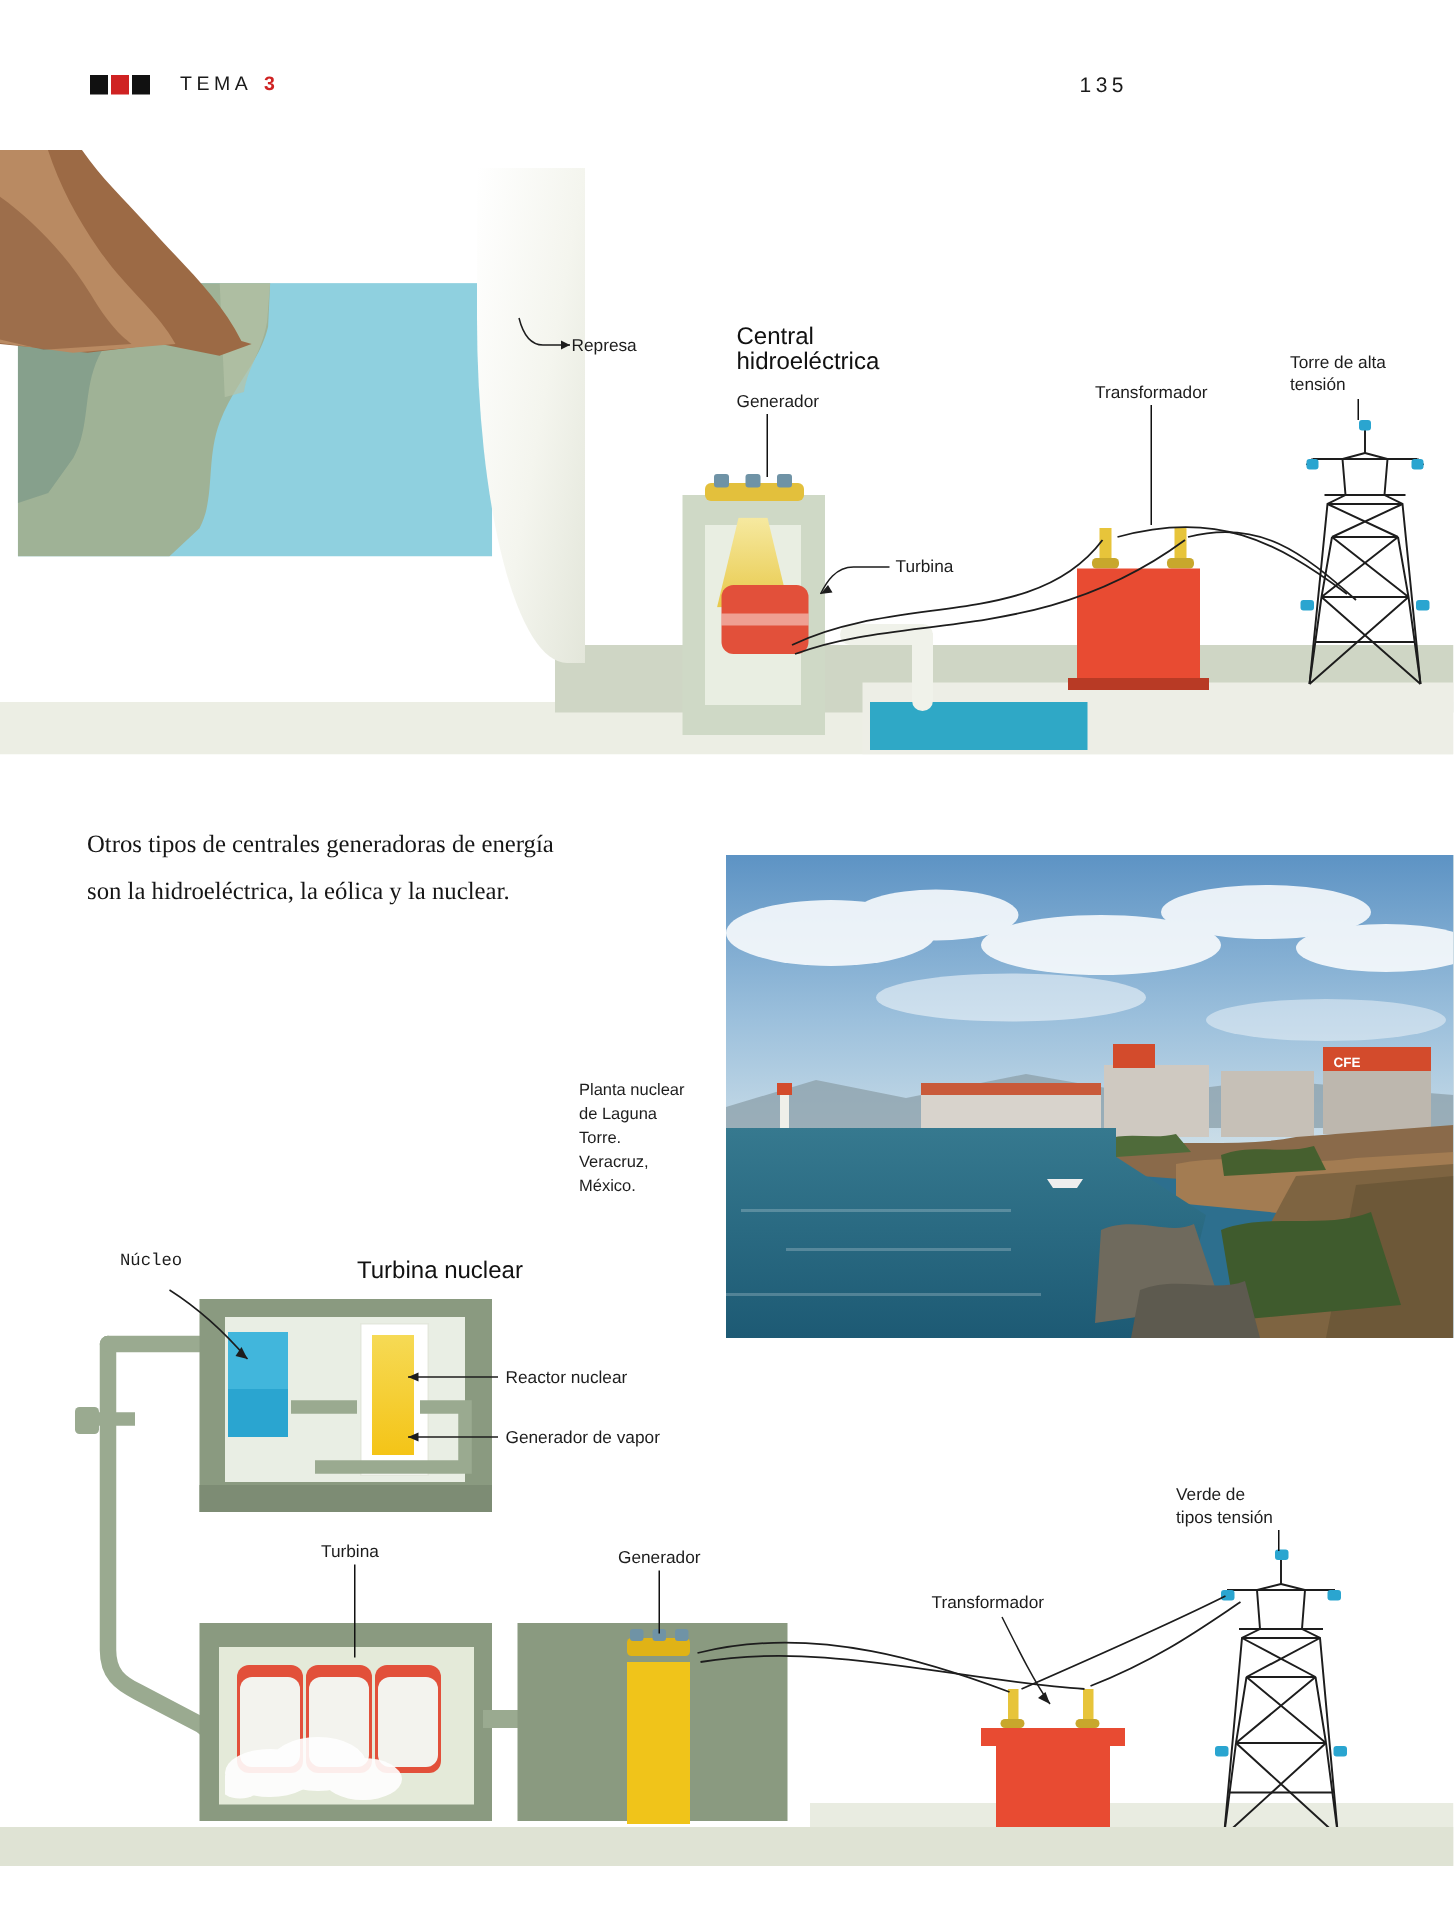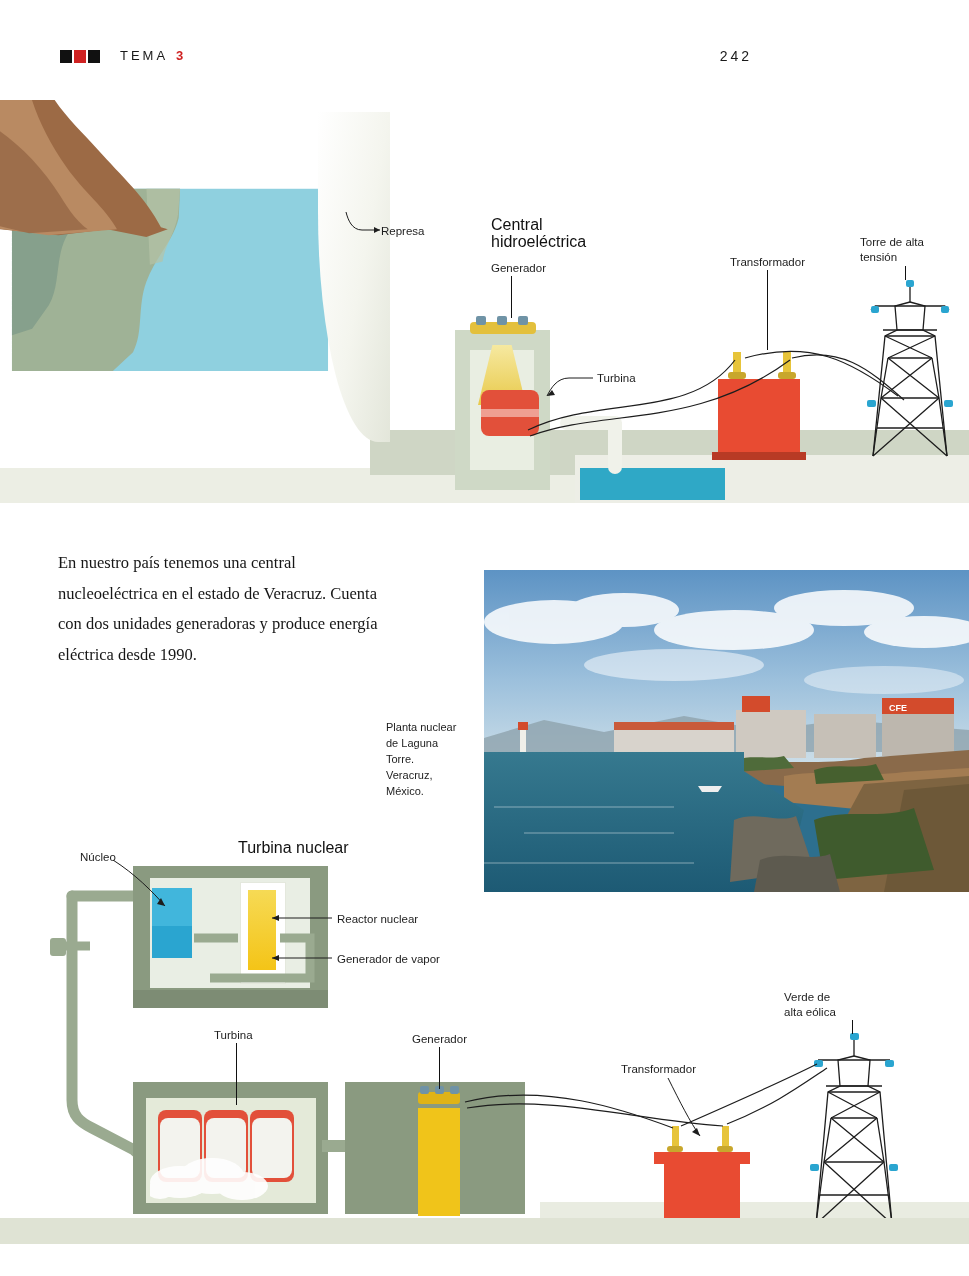--- a/index.html
+++ b/index.html
@@ -119,21 +119,21 @@
 <div class="page">
 
   <div class="header">
     <div class="hdr-marks">
       <span class="m1"></span>
         <span class="m2"></span>
         <span class="m3"></span>
     </div>
     <div class="hdr-tema">TEMA</div>
     <div class="hdr-num">3</div>
-    <div class="hdr-page">242</div>
+    <div class="hdr-page">135</div>
   </div>
 
   <div class="illu-top">
 
     <div class="sky-top"></div>
 
     <svg class="lake-shape" width="470" height="403" viewBox="0 0 470 403" style="left:0;top:0;">
       <rect x="0" y="132" width="470" height="271" fill="#8fd0df"></rect>
       <path d="M0 132 L250 132 L248 175 C240 210 215 230 200 270 C186 308 196 345 180 375 L150 403 L0 403 Z" fill="#9fb296"></path>
       <path d="M0 132 L120 132 C115 160 95 175 80 205 C64 238 72 275 55 305 L30 340 L0 350 Z" fill="#7e9a88" opacity=".75"></path>
@@ -228,21 +228,21 @@
 
     <div class="lbl" style="left:730px;top:155px;">Transformador</div>
     <div class="leader" style="left:767px;top:170px;width:1px;height:80px;"></div>
 
     <div class="lbl" style="left:860px;top:135px;">Torre de alta</div>
     <div class="lbl" style="left:860px;top:150px;">tensión</div>
     <div class="leader" style="left:905px;top:166px;width:1px;height:14px;"></div>
   </div>
 
   <div class="bodytext">
-    <p>En nuestro país tenemos una central nucleoeléctrica en el estado de Veracruz. Cuenta con dos unidades generadoras y produce energía eléctrica desde 1990.</p>
+    <p>Otros tipos de centrales generadoras de energía son la hidroeléctrica, la eólica y la nuclear.</p>
   </div>
 
   <div class="photo">
     <svg width="485" height="322" viewBox="0 0 485 322">
       <defs>
         <linearGradient id="sky" x1="0" y1="0" x2="0" y2="1">
           <stop offset="0%" stop-color="#5d93c4"></stop>
           <stop offset="55%" stop-color="#9cc0dc"></stop>
           <stop offset="100%" stop-color="#cfe0e9"></stop>
         </linearGradient>
@@ -401,21 +401,21 @@
       <g stroke="#1d1d1d" stroke-width="1.2" fill="none">
         <path d="M10 62 C90 42 170 70 218 88"></path>
         <path d="M12 68 C95 54 180 80 268 86"></path>
         <path d="M226 86 C290 58 330 40 362 24"></path>
         <path d="M272 84 C318 66 348 44 372 28"></path>
       </g>
     </svg>
 
     <div class="ground-bot"></div>
 
-    <div class="lbl" style="left:80px;top:20px;">Núcleo</div>
+    <div class="lbl" style="left:80px;top:4px;font-family:Liberation Mono, monospace;">Núcleo</div>
     <svg style="position:absolute;left:105px;top:24px;width:70px;height:60px;">
       <path d="M8 6 C30 20 48 38 60 52" stroke="#1d1d1d" stroke-width="1" fill="none"></path>
       <path d="M60 52 L52 50 L56 44 Z" fill="#1d1d1d"></path>
     </svg>
 
     <div class="lbl lbl-b" style="left:238px;top:8px;">Turbina nuclear</div>
 
     <div class="lbl" style="left:337px;top:82px;">Reactor nuclear</div>
     <svg style="position:absolute;left:260px;top:78px;width:78px;height:20px;">
       <path d="M72 10 L12 10" stroke="#1d1d1d" stroke-width="1" fill="none"></path>
@@ -434,17 +434,17 @@
     <div class="lbl" style="left:412px;top:202px;">Generador</div>
     <div class="leader" style="left:439px;top:217px;width:1px;height:42px;"></div>
 
     <div class="lbl" style="left:621px;top:232px;">Transformador</div>
     <svg style="position:absolute;left:660px;top:244px;width:50px;height:70px;">
       <path d="M8 4 C20 28 30 48 40 62" stroke="#1d1d1d" stroke-width="1" fill="none"></path>
       <path d="M40 62 L32 58 L37 54 Z" fill="#1d1d1d"></path>
     </svg>
 
     <div class="lbl" style="left:784px;top:160px;">Verde de</div>
-    <div class="lbl" style="left:784px;top:175px;">alta eólica</div>
+    <div class="lbl" style="left:784px;top:175px;">tipos tensión</div>
     <div class="leader" style="left:852px;top:190px;width:1px;height:14px;"></div>
   </div>
 
 </div>
 
 </body></html>

